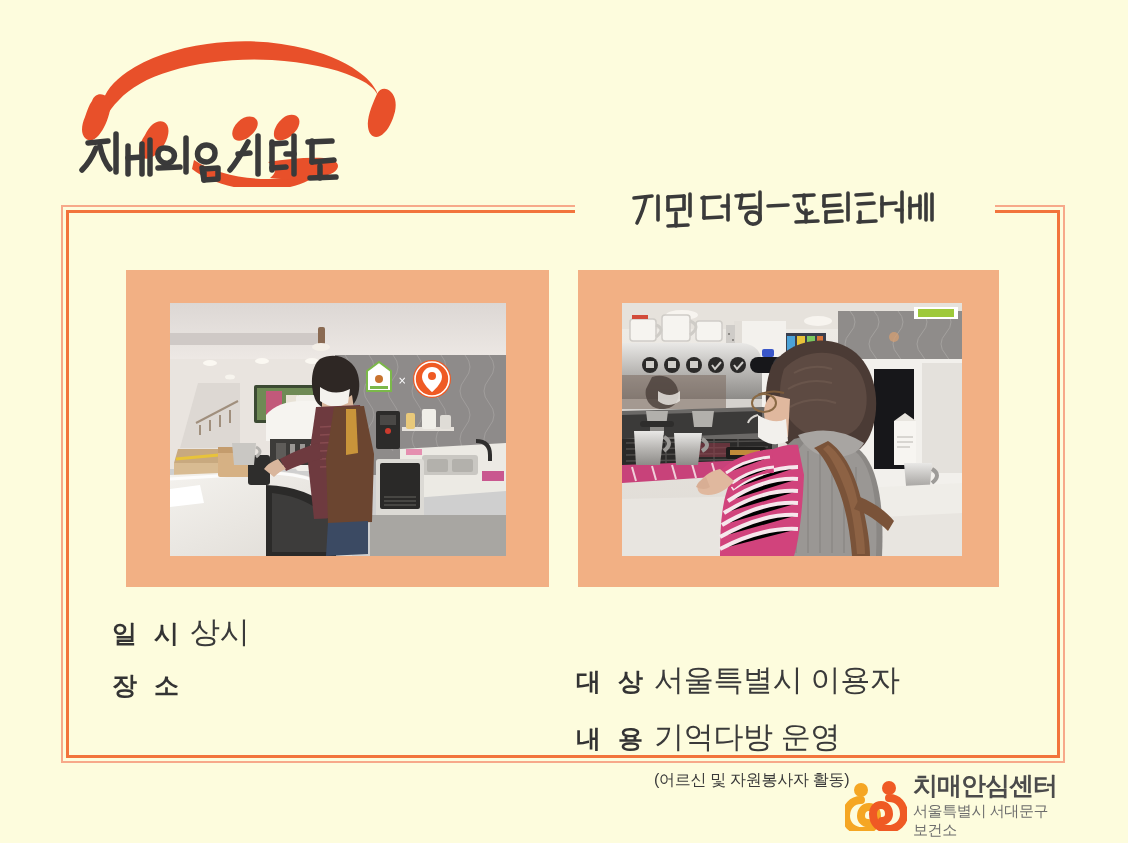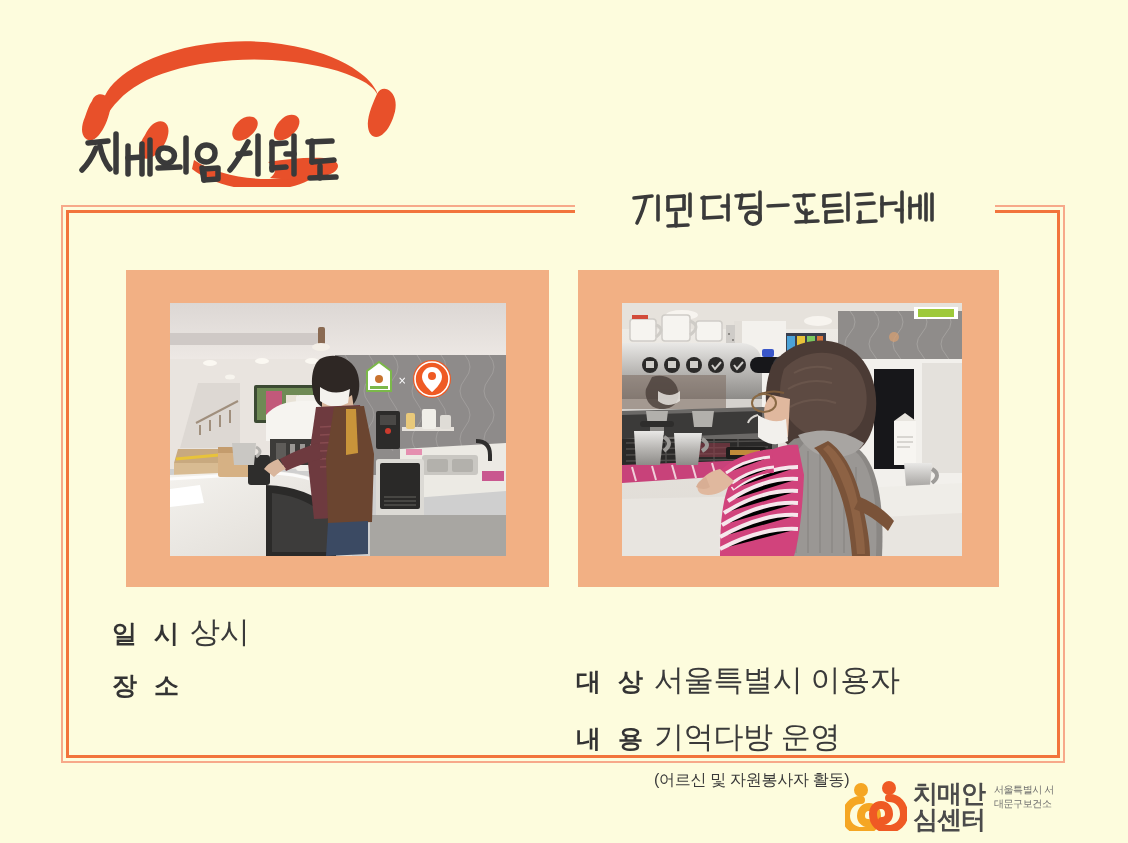--- a/index.html
+++ b/index.html
@@ -142,32 +142,32 @@
     width: 215px;
     height: 56px;
     display: flex;
     align-items: center;
   }
   .footer-mark { width: 62px; height: 50px; flex: none; }
   .footer-mark svg { display: block; }
   .footer-text {
     margin-left: 6px;
     display: flex;
-    flex-direction: row;
+    flex-direction: column;
     justify-content: center;
   }
   .footer-title {
     font-size: 25px;
     font-weight: bold;
     color: #4b4b4b;
     letter-spacing: -1px;
     line-height: 1.05;
   }
   .footer-sub {
-    font-size: 10px;
+    font-size: 15px;
     color: #6d6d6d;
     letter-spacing: -0.4px;
     margin-top: 3px;
   }
 </style>
 </head>
 <body>
 
 <div class="header-logo">
   <svg width="330" height="165" viewBox="0 0 330 165" xmlns="http://www.w3.org/2000/svg">

